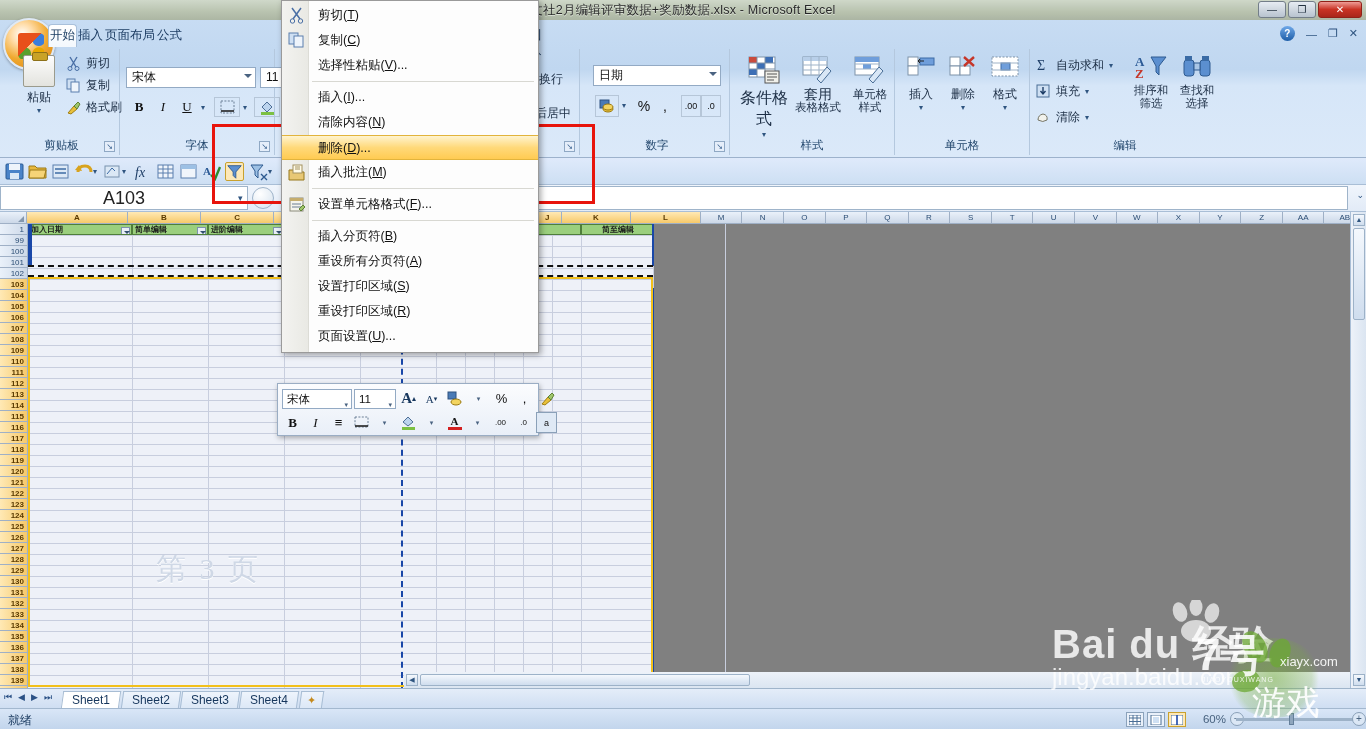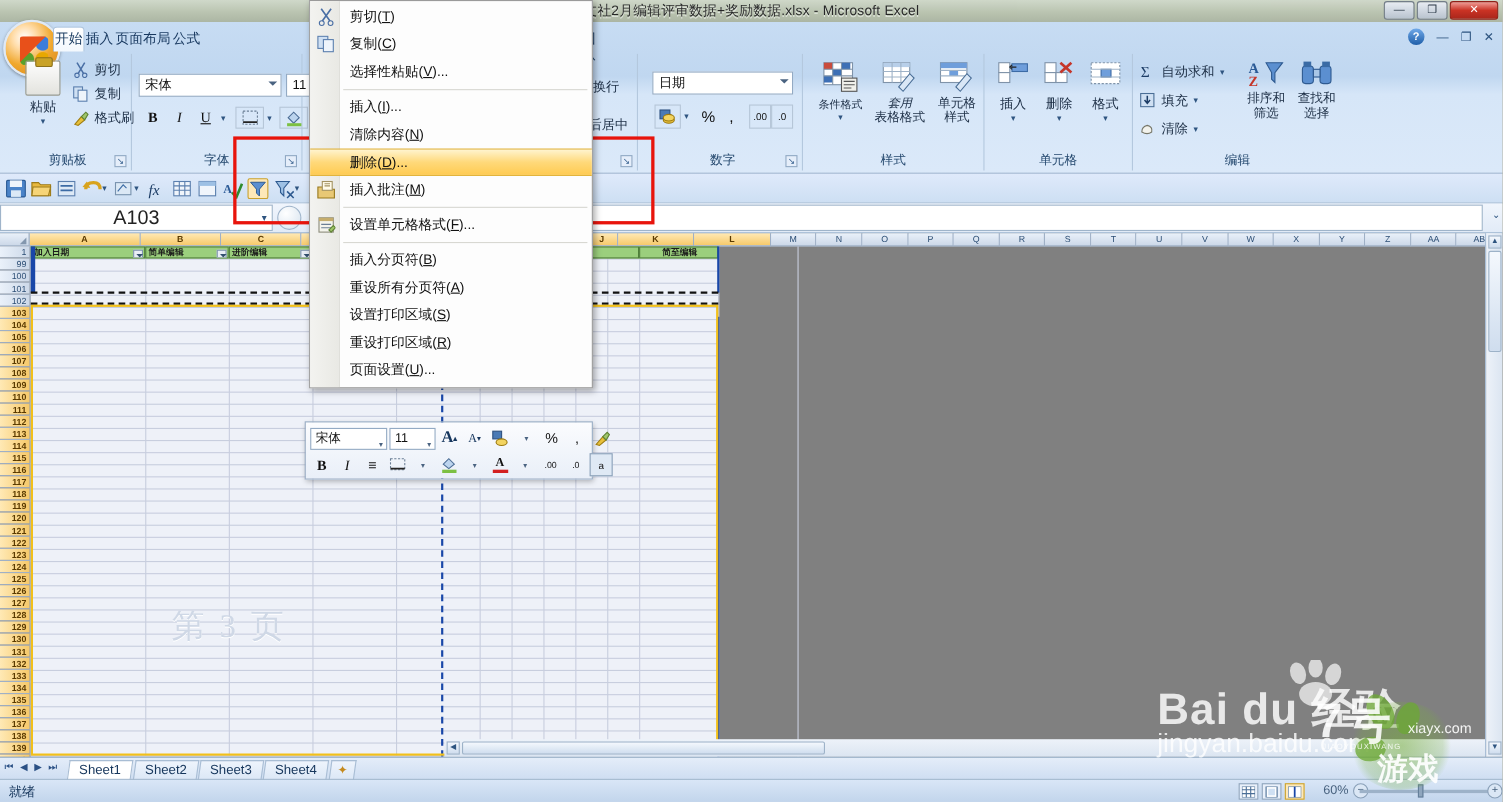--- a/index.html
+++ b/index.html
@@ -358,21 +358,21 @@
   }
   .wm-game-num {
     position: absolute; left: 0; top: 2px; font-size: 44px; font-weight: bold;
     color: rgba(255,255,255,.88); white-space: nowrap;
   }
   .wm-game-sub {
     position: absolute; left: 6px; top: 52px; font-size: 7px; letter-spacing: 1px;
     color: rgba(255,255,255,.85);
   }
   .wm-game-big {
-    position: absolute; left: 56px; top: 56px; font-size: 28px; font-weight: bold;
+    position: absolute; left: 56px; top: 56px; font-size: 34px; font-weight: normal;
     color: rgba(255,255,255,.92); white-space: nowrap;
   }
   .wm-xiayx {
     position: absolute; left: 84px; top: 30px; font-size: 13px;
     color: rgba(255,255,255,.9); white-space: nowrap;
   }
   .wm-leaf {
     position: absolute; left: 30px; top: 14px; width: 96px; height: 80px;
     border-radius: 50%;
     background: radial-gradient(circle at 50% 50%, rgba(120,175,60,.55) 0%, rgba(120,175,60,.25) 60%, transparent 72%);
@@ -525,34 +525,34 @@
                 <rect x="2" y="14" width="8" height="6" fill="#3d6fb5"></rect>
               <line x1="2" y1="8" x2="28" y2="8" stroke="#7f93a9"></line>
                 <line x1="2" y1="14" x2="28" y2="14" stroke="#7f93a9"></line>
               <line x1="10" y1="2" x2="10" y2="22" stroke="#7f93a9"></line>
                 <line x1="18" y1="2" x2="18" y2="22" stroke="#7f93a9"></line>
               <rect x="18" y="16" width="14" height="12" fill="#f0f0ea" stroke="#555"></rect>
               <line x1="20" y1="19" x2="30" y2="19" stroke="#555"></line>
                 <line x1="20" y1="22" x2="30" y2="22" stroke="#555"></line>
                 <line x1="20" y1="25" x2="27" y2="25" stroke="#555"></line>
             </svg>
-            <div style="font-size:10px;color:#1c2e45;">条件格式</div>
+            <div style="font-size:16px;color:#1c2e45;">条件格式</div>
             <div style="font-size:8px;color:#2f5580;">▾</div>
           </div>
           <div style="position:absolute;left:62px;top:6px;width:52px;text-align:center;">
             <svg width="34" height="30" viewBox="0 0 34 30">
               <rect x="2" y="2" width="24" height="18" fill="#fff" stroke="#7f93a9"></rect>
               <rect x="2" y="2" width="24" height="4" fill="#b8cfe9"></rect>
               <line x1="2" y1="10" x2="26" y2="10" stroke="#9fb3c8"></line>
                 <line x1="2" y1="15" x2="26" y2="15" stroke="#9fb3c8"></line>
               <line x1="10" y1="2" x2="10" y2="20" stroke="#9fb3c8"></line>
                 <line x1="18" y1="2" x2="18" y2="20" stroke="#9fb3c8"></line>
               <path d="M16 24 L26 12 L30 16 L20 28 Z" fill="#d9e7f6" stroke="#4a6e96"></path>
             </svg>
-            <div style="font-size:11px;color:#1c2e45;line-height:13px;font-style:italic;">套用</div>
+            <div style="font-size:14px;color:#1c2e45;line-height:13px;">套用</div>
             <div style="font-size:11.5px;color:#1c2e45;line-height:13px;white-space:nowrap;">表格格式</div>
           </div>
           <div style="position:absolute;left:114px;top:6px;width:52px;text-align:center;">
             <svg width="34" height="30" viewBox="0 0 34 30">
               <rect x="2" y="2" width="24" height="18" fill="#fff" stroke="#7f93a9"></rect>
               <rect x="2" y="2" width="24" height="5" fill="#6f9edb"></rect>
               <rect x="10" y="9" width="8" height="5" fill="#6f9edb"></rect>
               <line x1="2" y1="9" x2="26" y2="9" stroke="#9fb3c8"></line>
                 <line x1="2" y1="14" x2="26" y2="14" stroke="#9fb3c8"></line>
               <path d="M16 24 L26 12 L30 16 L20 28 Z" fill="#d9e7f6" stroke="#4a6e96"></path>

